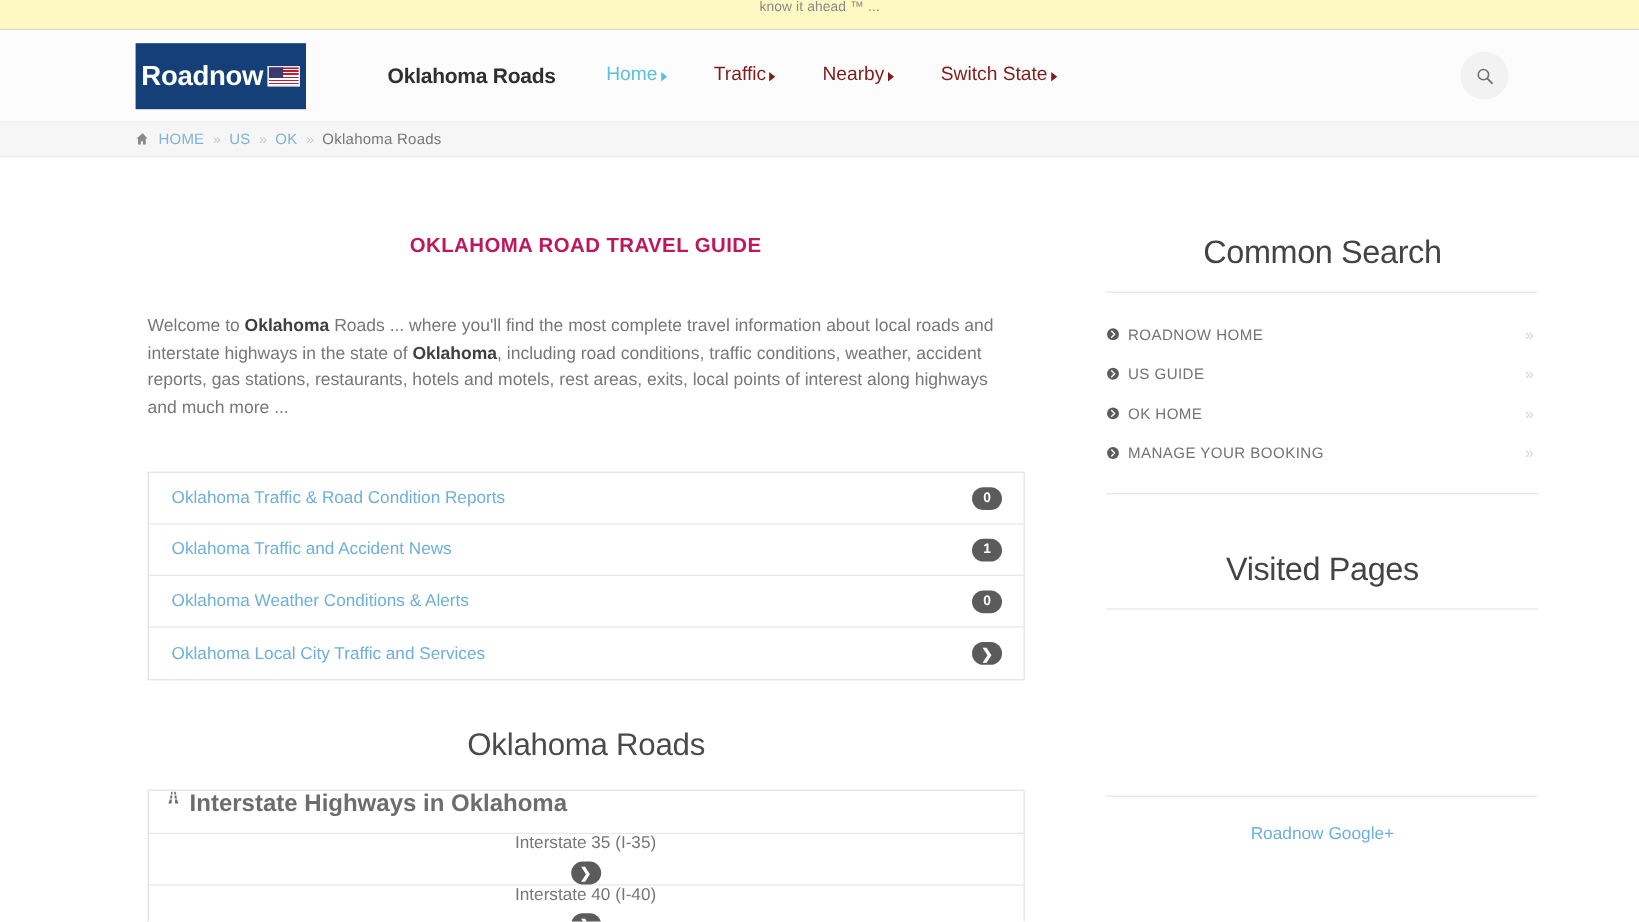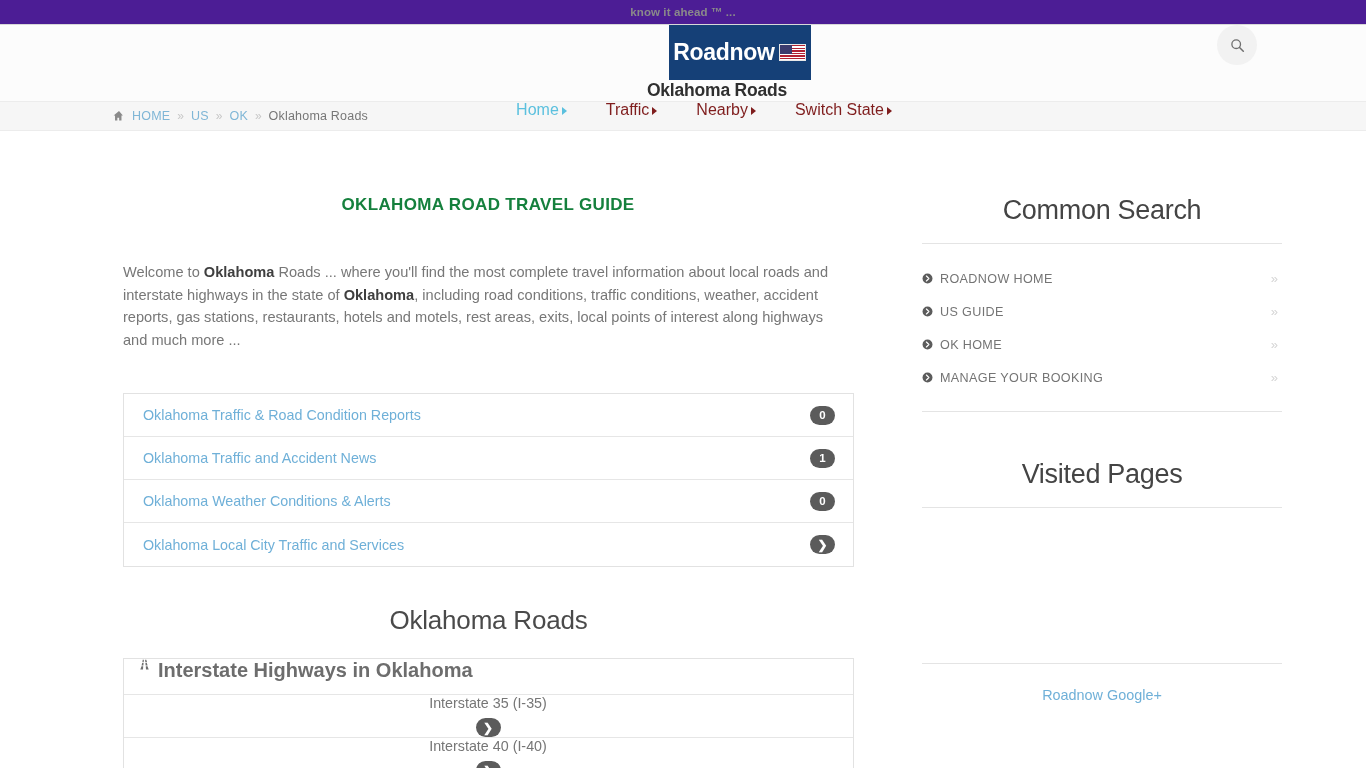--- a/index.html
+++ b/index.html
@@ -8,42 +8,39 @@
     height: 768px;
     overflow: hidden;
     background: #ffffff;
     font-family: "Liberation Sans", sans-serif;
     -webkit-font-smoothing: antialiased;
   }
 
   
   .topbar {
     height: 25px;
-    background: #4c1d95;
+    background: #fef9c3;
     border-bottom: 1px solid #d8d8d8;
     display: flex;
-    align-items: center;
     justify-content: center;
-    font-weight: bold;
   }
   .topbar-text {
     font-size: 11.5px;
     color: #8a8a8a;
     letter-spacing: .1px;
   }
 
   
   .header {
     height: 77px;
     background: #fcfcfc;
     border-bottom: 1px solid #ececec;
     display: flex;
     align-items: center;
     position: relative;
-    flex-direction: column;
   }
   .logo {
     margin-left: 113px;
     width: 142px;
     height: 55px;
     background: #154077;
     display: flex;
     align-items: center;
     justify-content: center;
     gap: 4px;
@@ -150,21 +147,21 @@
     display: flex;
     padding-top: 64px;
   }
   .main-col { width: 852px; padding-left: 123px; }
   .side-col { width: 514px; padding-left: 70px; }
 
   .page-title {
     text-align: center;
     font-size: 17px;
     font-weight: bold;
-    color: #15803d;
+    color: #be185d;
     letter-spacing: .35px;
     width: 730px;
     margin-bottom: 36px;
   }
 
   .intro {
     width: 713px;
     font-size: 14.6px;
     line-height: 22.6px;
     color: #777777;

